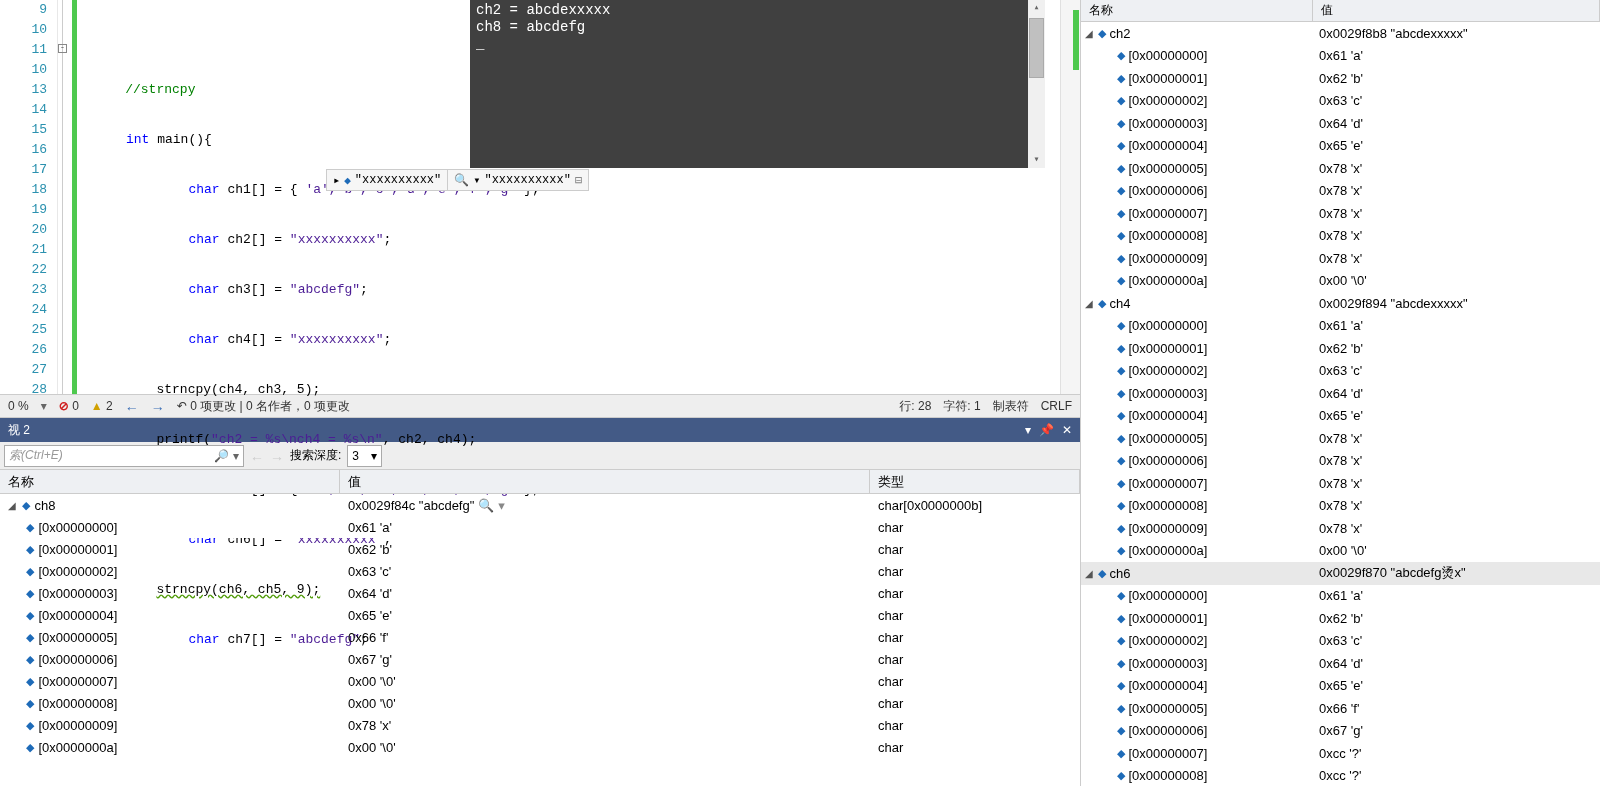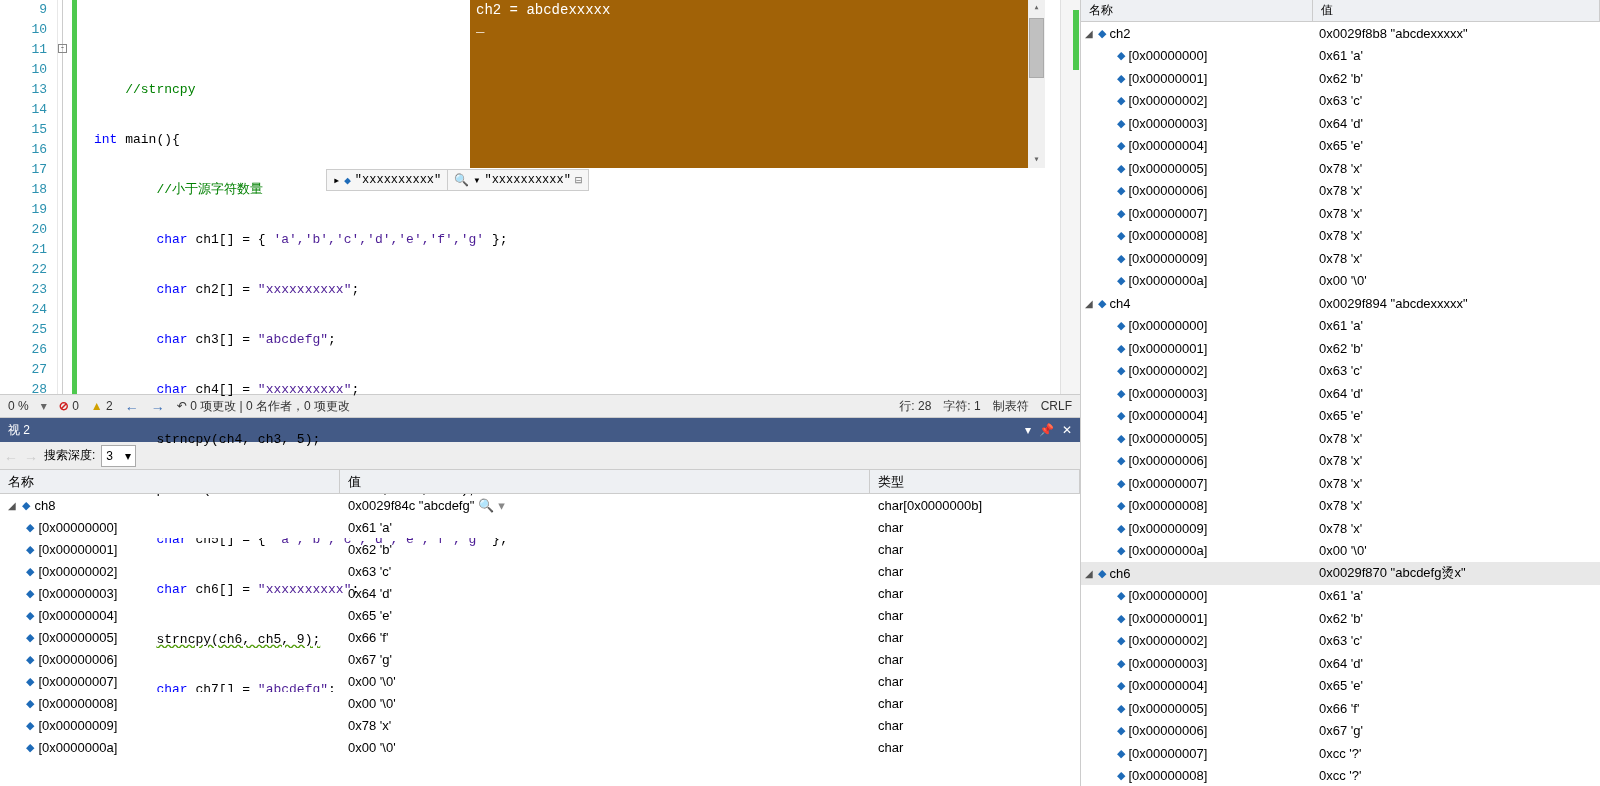--- a/index.html
+++ b/index.html
@@ -52,33 +52,33 @@
   height: 394px;
   z-index: 1;
 }
 .code {
   flex: 1;
   padding-left: 22px;
   position: relative;
   white-space: pre;
 }
 .code .line { height: 20px; line-height: 20px; }
-.kw { color: #0000ff; }
+.kw { color: #0000ff; margin-left: 32px; }
 .comment { color: #008000; }
 .str { color: #4c1d95; }
 .warn { text-decoration: underline wavy #4e9a06; }
 
 
 .console {
   position: absolute;
   left: 470px;
   top: 0;
   width: 575px;
   height: 168px;
-  background: #a16207;
+  background: #404040;
   color: #fff;
   font-family: "Courier New", monospace;
   font-size: 14px;
   padding: 2px 6px;
   line-height: 17px;
   z-index: 5;
   overflow: hidden;
 }
 .console::-webkit-scrollbar { width: 16px; }
 .console-scroll {
@@ -272,21 +272,20 @@
         <div class="ln">28</div>
       </div>
       <div class="fold-gutter">
         <div class="vbar"></div>
         <span class="fold" style="top:41px"><span class="fold-box">-</span></span>
       </div>
       <div class="code">
         <div class="line"></div>
         <div class="line">    <span class="comment">//strncpy</span></div>
         <div class="line"><span class="kw">int</span><span> main(){</span></div>
-        <div class="line">        <span class="comment">//小于源字符数量</span></div>
         <div class="line">        <span class="kw">char</span><span> ch1[] = { </span><span class="str">'a','b','c','d','e','f','g'</span><span> };</span></div>
         <div class="line">        <span class="kw">char</span><span> ch2[] = </span><span class="str">"xxxxxxxxxx"</span><span>;</span></div>
         <div class="line">        <span class="kw">char</span><span> ch3[] = </span><span class="str">"abcdefg"</span><span>;</span></div>
         <div class="line">        <span class="kw">char</span><span> ch4[] = </span><span class="str">"xxxxxxxxxx"</span><span>;</span></div>
         <div class="line">        <span>strncpy(ch4, ch3, 5);</span></div>
         <div class="line">        <span>printf(</span><span class="str">"ch2 = %s\nch4 = %s\n"</span><span>, ch2, ch4);</span></div>
         <div class="line">        <span class="kw">char</span><span> ch5[] = { </span><span class="str">'a','b','c','d','e','f','g'</span><span> };</span></div>
         <div class="line">        <span class="kw">char</span><span> ch6[] = </span><span class="str">"xxxxxxxxxx"</span><span>;</span></div>
         <div class="line">        <span class="warn">strncpy(ch6, ch5, 9);</span></div>
         <div class="line">        <span class="kw">char</span><span> ch7[] = </span><span class="str">"abcdefg"</span><span>;</span></div>
@@ -300,20 +299,21 @@
         <div class="seg">
             <span>▸</span> 
             <span class="diamond">◆</span> 
             <span>"xxxxxxxxxx"</span>
           </div>
         <div class="seg"><span>🔍</span> ▾ <span>"xxxxxxxxxx"</span> <span style="color:#888">⊟</span></div>
       </div>
 
       <div class="console">
         <div>ch2 = abcdexxxxx</div>
+        <div>ch8 = abcdefg</div>
         <div>_</div>
         <div class="console-scroll">
           <div class="arrow-up">▴</div>
           <div class="thumb"></div>
           <div class="arrow-down">▾</div>
         </div>
       </div>
 
       <div class="editor-map">
         <div class="green" style="top:10px;height:60px;"></div>
@@ -338,20 +338,24 @@
     <div class="watch-title">
       <span>视 2</span>
       <span class="sp"></span>
       <span class="icons">
         <span class="ico">▾</span>
         <span class="ico">📌</span>
         <span class="ico">✕</span>
       </span>
     </div>
     <div class="watch-toolbar">
+      <div class="watch-search">
+        <span>索(Ctrl+E)</span>
+        <span class="mag">🔎 ▾</span>
+      </div>
       <span class="nav-arr" style="color:#ccc">←</span>
       <span class="nav-arr" style="color:#ccc">→</span>
       <span>搜索深度:</span>
       <div class="depth-dd">
         <span>3</span>
           <span>▾</span>
       </div>
     </div>
     <div class="watch-grid">
       <div class="grid-head">

